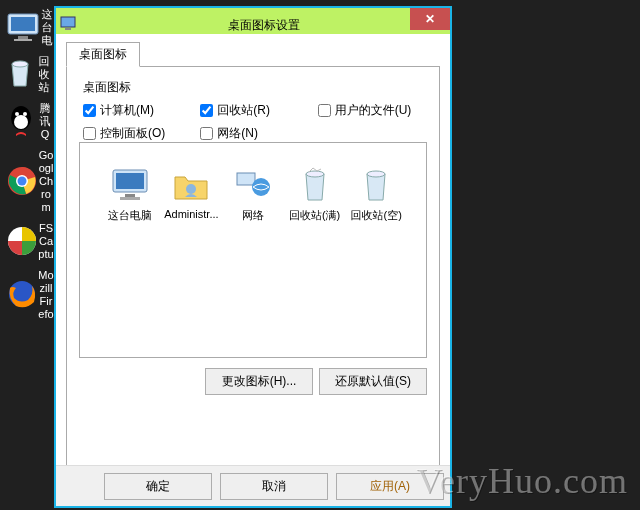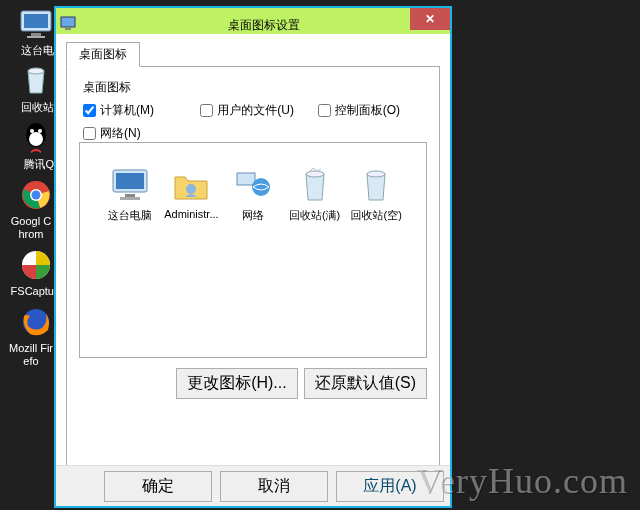--- a/index.html
+++ b/index.html
@@ -1,39 +1,39 @@
 <!DOCTYPE html>
 <html><head>
 <meta charset="utf-8">
 <style>
 html,body{margin:0;padding:0;width:640px;height:510px;overflow:hidden;font-family:"Microsoft YaHei","Segoe UI",Tahoma,sans-serif;font-size:12px;background:#202020}
 .desktop{position:absolute;inset:0;background:#202020}
 .desktop-icons{position:absolute;left:6px;top:6px;width:48px;display:flex;flex-direction:column;gap:6px}
-.dicon{width:48px;display:flex;flex-direction:column;align-items:flex-end;color:#fff;text-align:center;cursor:pointer}
+.dicon{width:48px;display:flex;flex-direction:row;align-items:center;color:#fff;text-align:center;cursor:pointer}
 .dicon .ico{width:36px;height:36px;display:flex;align-items:center;justify-content:center}
 .dicon .lbl{font-size:11px;line-height:13px;word-break:break-all;max-width:46px;margin-top:2px}
 
 .dialog{position:absolute;left:54px;top:6px;width:394px;height:498px;background:#fff;border:2px solid #1ab4e7}
 .titlebar{height:26px;background:#bef264;display:flex;align-items:flex-end;position:relative}
 .titlebar .ticon{width:18px;height:18px;margin-left:4px}
 .titlebar .ttext{flex:1;text-align:center;font-size:12px;color:#000}
 .closebtn{position:absolute;right:0;top:0;width:40px;height:22px;background:#c75050;color:#fff;display:flex;align-items:center;justify-content:center;font-size:12px;font-weight:bold;cursor:pointer}
 .tabarea{margin:8px 10px 0 10px}
 .tab{display:inline-block;border:1px solid #aaa;border-bottom:1px solid #fff;padding:3px 12px;background:#fff;font-size:12px;position:relative;z-index:2;cursor:pointer}
 .tabbody{border:1px solid #aaa;margin-top:-1px;padding:10px 12px;min-height:396px;position:relative}
 .group-title{font-size:12px;margin:2px 0 6px 4px}
 .checkgrid{display:grid;grid-template-columns:1fr 1fr 1fr;column-gap:8px;row-gap:6px;margin-left:4px;}
 .chk{display:flex;align-items:center;gap:4px;font-size:12px;cursor:pointer}
 .chk input{margin:0}
 .preview{border:1px solid #aaa;height:170px;padding:22px;display:flex;gap:6px;align-items:flex-start}
 .pitem{width:56px;display:flex;flex-direction:column;align-items:center;text-align:center;font-size:11px;cursor:pointer}
 .pitem .pic{width:40px;height:40px;display:flex;align-items:center;justify-content:center;margin-bottom:3px}
 .btnrow{display:flex;justify-content:flex-end;gap:6px;margin-top:10px}
-.btn{min-width:86px;padding:4px 10px;background:#efefef;border:1px solid #adadad;font-size:16px;cursor:pointer;text-align:center}
-.btn.disabled{color:#0c4a6e;cursor:default}
+.btn{min-width:86px;padding:4px 10px;background:#efefef;border:1px solid #adadad;font-size:12px;cursor:pointer;text-align:center}
+.btn.disabled{color:#a16207;cursor:default}
 .dlgbuttons{position:absolute;left:0;right:0;bottom:0;height:40px;border-top:1px solid #ddd;background:#f0f0f0;display:flex;align-items:center;justify-content:flex-end;gap:8px;padding-right:6px}
 .watermark{position:absolute;right:12px;bottom:8px;font-family:"Comic Sans MS",cursive;font-size:36px;color:rgba(255,255,255,0.4);letter-spacing:1px;pointer-events:none;text-shadow:1px 1px 0 rgba(0,0,0,0.3)}
 </style>
 </head>
 <body>
 
 <div class="desktop">
   <div class="desktop-icons">
     <div class="dicon">
         <div class="ico">
@@ -116,20 +116,24 @@
     <div class="tabarea">
       <div class="tab">桌面图标</div>
       <div class="tabbody">
         <div class="group-title">桌面图标</div>
         <div class="checkgrid">
           <label class="chk">
               <input type="checkbox" checked="" style="">
               <span>计算机(M)</span>
             </label>
           <label class="chk">
+              <input type="checkbox" checked="" style="">
+              <span>回收站(R)</span>
+            </label>
+          <label class="chk">
               <input type="checkbox" style="">
               <span>用户的文件(U)</span>
             </label>
           <label class="chk">
               <input type="checkbox" style="">
               <span>控制面板(O)</span>
             </label>
           <label class="chk">
               <input type="checkbox" style="">
               <span>网络(N)</span>

